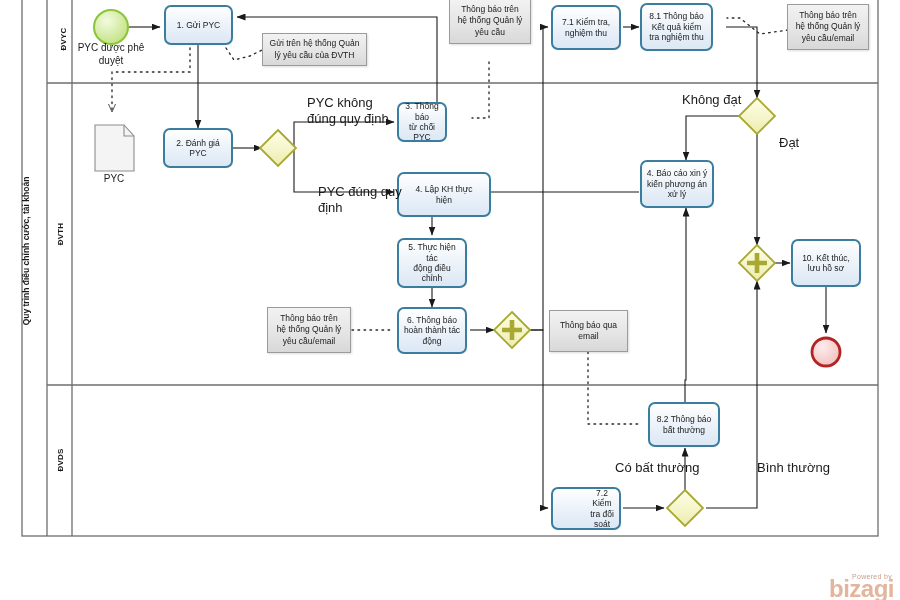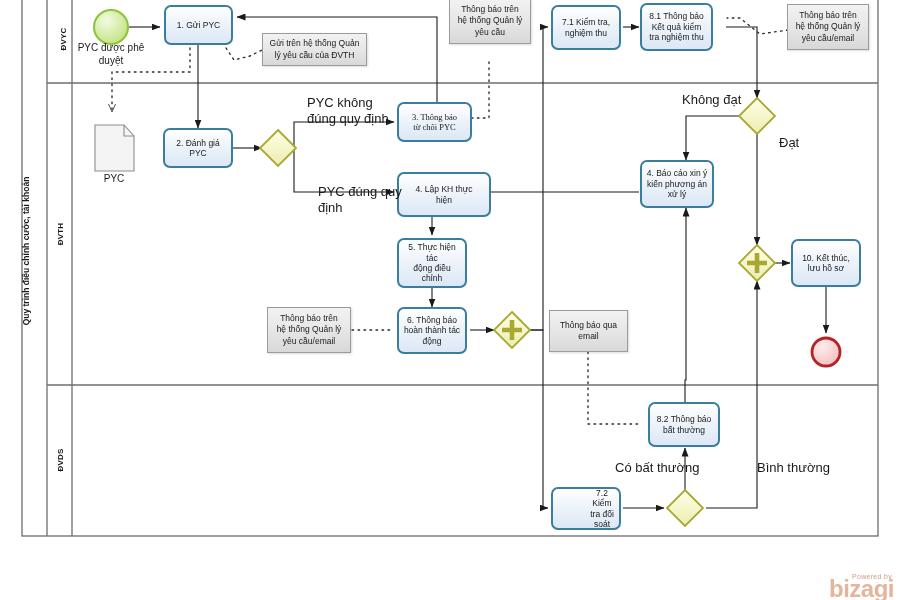--- a/index.html
+++ b/index.html
@@ -265,21 +265,21 @@
   <div class="lane-label" style="left:20px; top:452px; width:80px; height:16px; transform:rotate(-90deg);">ĐVDS</div>
 
   <div class="caption" style="left:71px; top:42px; width:80px;">PYC được phê
 duyệt</div>
   <div class="caption" style="left:84px; top:173px; width:60px;">PYC</div>
 
   <div class="node task" style="left:164px; top:5px; width:69px; height:40px;">1. Gửi PYC</div>
 
   <div class="node task" style="left:163px; top:128px; width:70px; height:40px;">2. Đánh giá PYC</div>
 
-  <div class="node task" style="left:397px; top:102px; width:75px; height:40px; white-space:pre-line;font-family:Liberation Serif, serif;">3. Thông báo
+  <div class="node task" style="left:397px; top:102px; width:50px; height:40px; white-space:pre-line;">3. Thông báo
 từ chối PYC</div>
 
   <div class="node task" style="left:397px; top:172px; width:94px; height:45px; white-space:pre-line;">4. Lập KH thực
 hiện</div>
 
   <div class="node task" style="left:397px; top:238px; width:70px; height:50px; white-space:pre-line;">5. Thực hiện tác
 động điều
 chỉnh</div>
 
   <div class="node task" style="left:397px; top:307px; width:70px; height:47px; white-space:pre-line;">6. Thông báo

